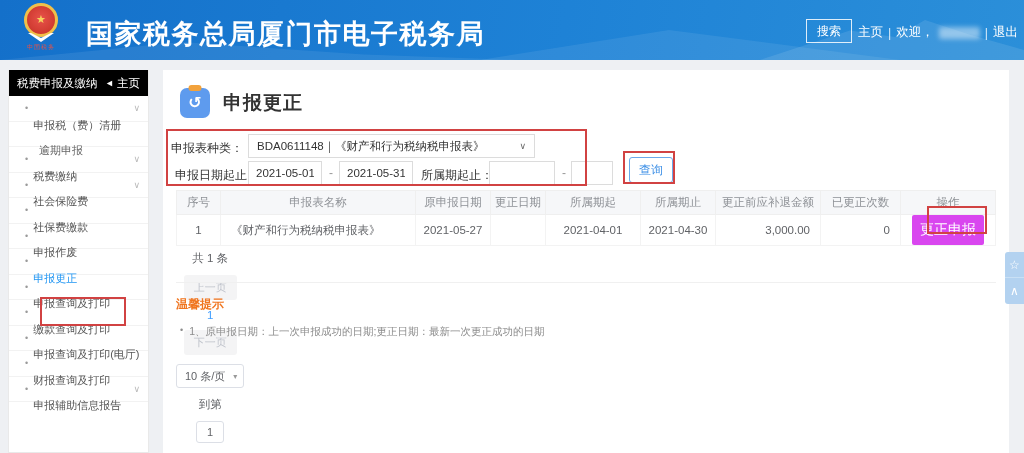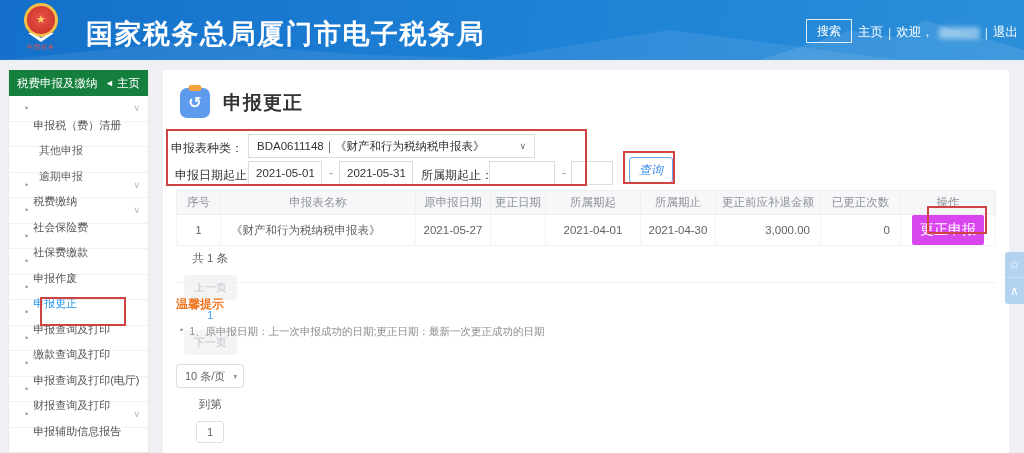--- a/index.html
+++ b/index.html
@@ -36,21 +36,21 @@
     cursor:pointer; }
   .hdr-links { position:absolute; left:858px; top:24px; width:160px; color:#fff; font-size:12.5px;
     display:flex; align-items:center; gap:5px; white-space:nowrap; }
   .hdr-links .sep { opacity:.8; }
   .user-blur { display:inline-block; width:46px; height:12px; background:rgba(255,255,255,.45);
     border-radius:2px; filter:blur(2.5px); }
 
   
   .sidebar { position:absolute; left:8px; top:70px; width:141px; height:383px; background:#fff;
     border:1px solid #e9e9e9; border-top:none; }
-  .sidebar-header { height:26px; background:#15803d; color:#fff; font-size:11.5px;
+  .sidebar-header { height:26px; background:#000000; color:#fff; font-size:11.5px;
     display:flex; align-items:center; justify-content:space-between; padding:0 8px; }
   .sb-home { display:flex; align-items:center; gap:3px; cursor:pointer; }
   .sb-home .back-ic { font-size:9px; }
   .menu-item { height:25.5px; display:flex; align-items:center; padding:0 6px 0 16px;
     font-size:11px; color:#555; border-bottom:1px solid #f2f2f2; position:relative; cursor:pointer; }
   .menu-item .bullet { color:#9a9a9a; font-size:9px; margin-right:5px; }
   .menu-item.sub { padding-left:30px; color:#666; }
   .menu-item .chevron { position:absolute; right:8px; color:#b8b8b8; font-size:9px; }
   .menu-item.active { color:#2196f3; }
   .mi-label { white-space:nowrap;margin-top:34px; }
@@ -68,21 +68,21 @@
   .page-title { font-size:19px; color:#333; font-weight:600; letter-spacing:1px; }
 
   .fld-label { position:absolute; font-size:12px; color:#333; white-space:nowrap; }
   .selectbox { position:absolute; height:24px; border:1px solid #dcdcdc; background:#fff;
     font-size:11.5px; color:#333; display:flex; align-items:center; padding:0 8px; cursor:pointer; }
   .selectbox .caret { position:absolute; right:8px; color:#666; font-size:9px; }
   .txt-input { position:absolute; height:24px; border:1px solid #dcdcdc; background:#fff;
     font-size:11.5px; color:#333; padding:0 7px; outline:none; }
   .dash { position:absolute; font-size:12px; color:#999; }
   .btn-outline-blue { position:absolute; background:#fff; border:1px solid #6aa9ea; color:#3a8ee6;
-    font-size:12px; border-radius:3px; cursor:pointer;font-style:italic; }
+    font-size:12px; border-radius:3px; cursor:pointer; }
 
   
   .data-table { position:absolute; left:13px; top:120px; border-collapse:collapse; table-layout:fixed;
     width:819px; font-size:11.5px; }
   .data-table th { background:#f6f7f9; color:#8e9196; font-weight:normal; height:24px;
     border:1px solid #efefef; text-align:center; }
   .data-table td { color:#606266; height:23px; border:1px solid #f3f3f3; text-align:center;
     background:#fff; }
   .data-table td.al { text-align:left; padding-left:10px; }
   .data-table td.ar { text-align:right; padding-right:10px; }
@@ -158,23 +158,20 @@
       <span class="sb-home">
         <span class="back-ic">◄</span>
         <span>主页</span>
       </span>
     </div>
 
     <div class="menu-item">
       <span class="bullet">•</span>
       <span class="mi-label">申报税（费）清册</span>
       <span class="chevron">∨</span>
-    </div>
-    <div class="menu-item sub">
-      <span class="mi-label">其他申报</span>
     </div>
     <div class="menu-item sub">
       <span class="mi-label">逾期申报</span>
     </div>
     <div class="menu-item">
       <span class="bullet">•</span>
       <span class="mi-label">税费缴纳</span>
       <span class="chevron">∨</span>
     </div>
     <div class="menu-item">

